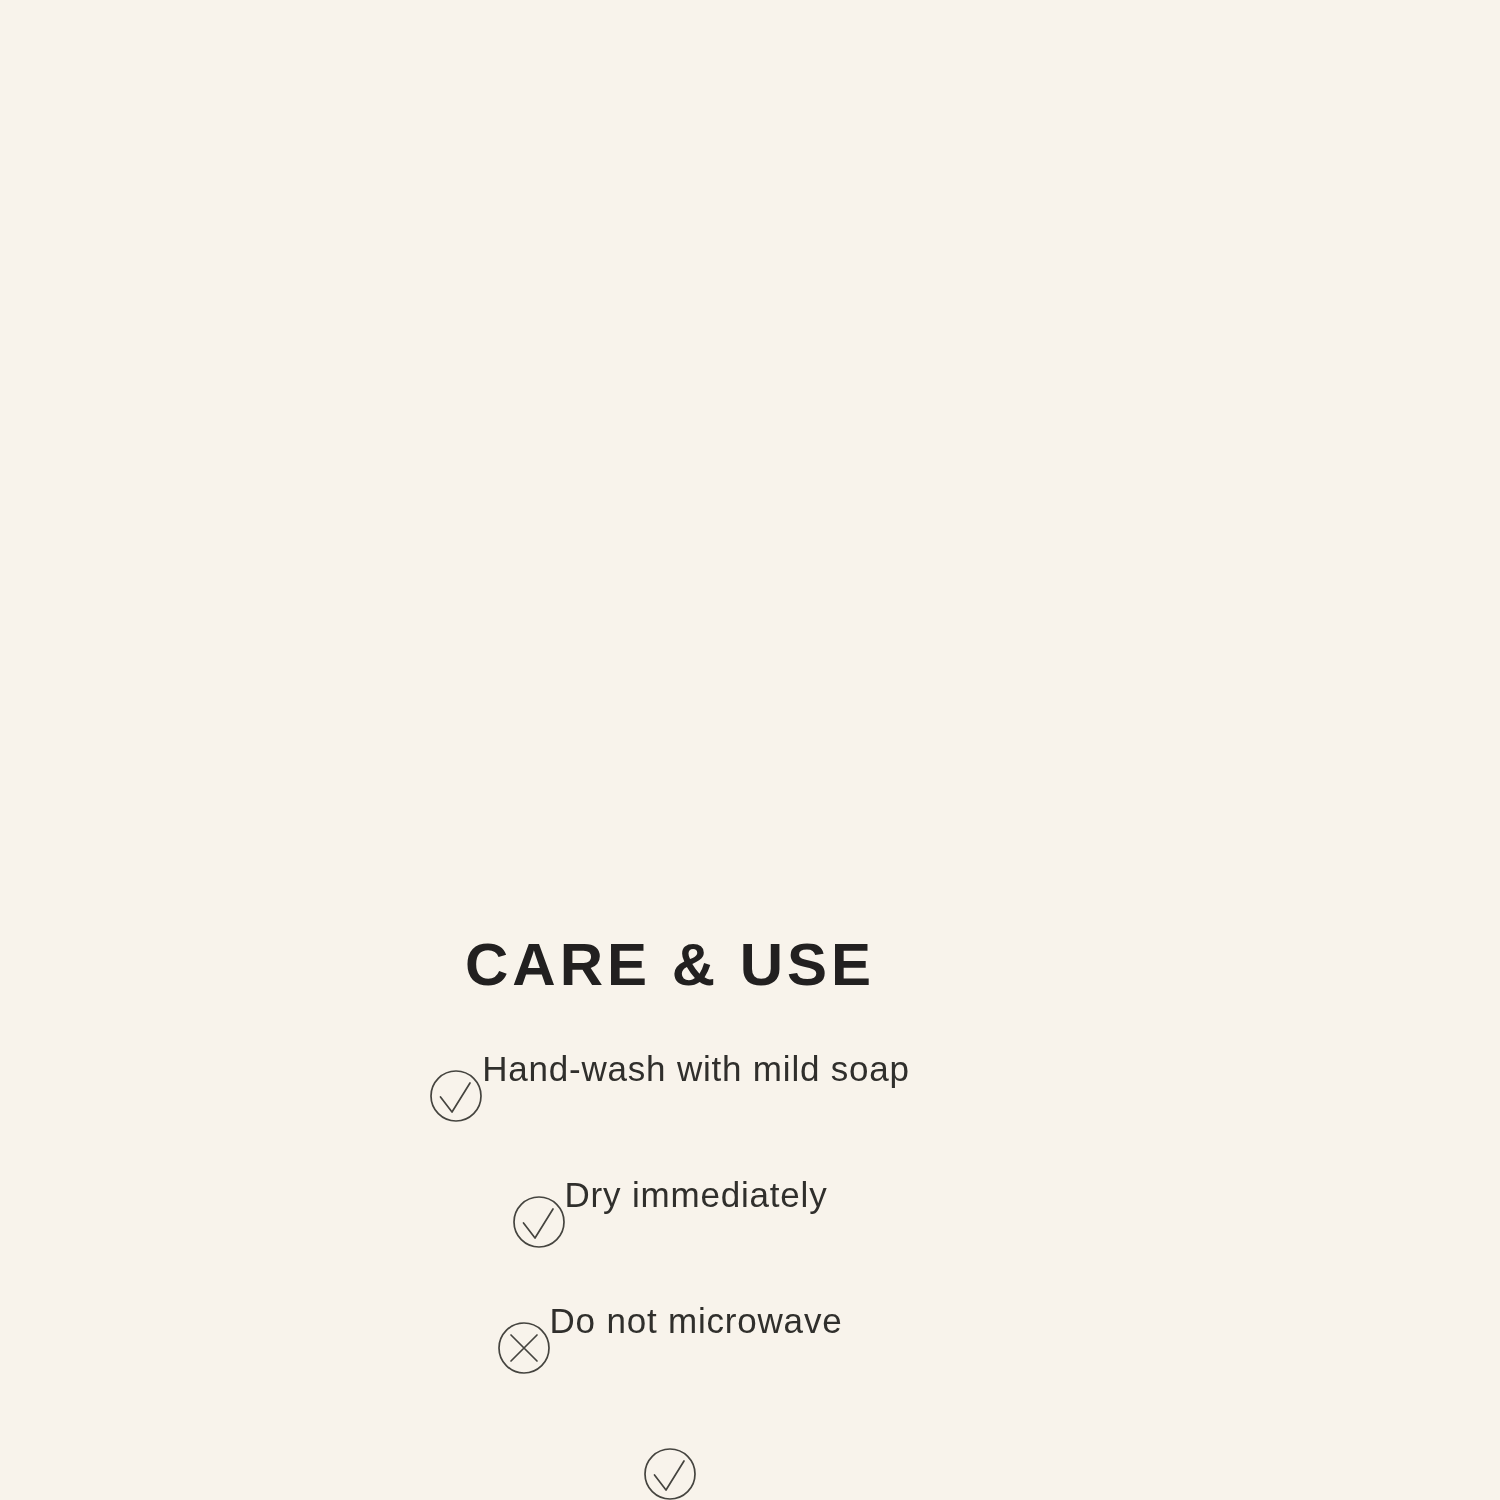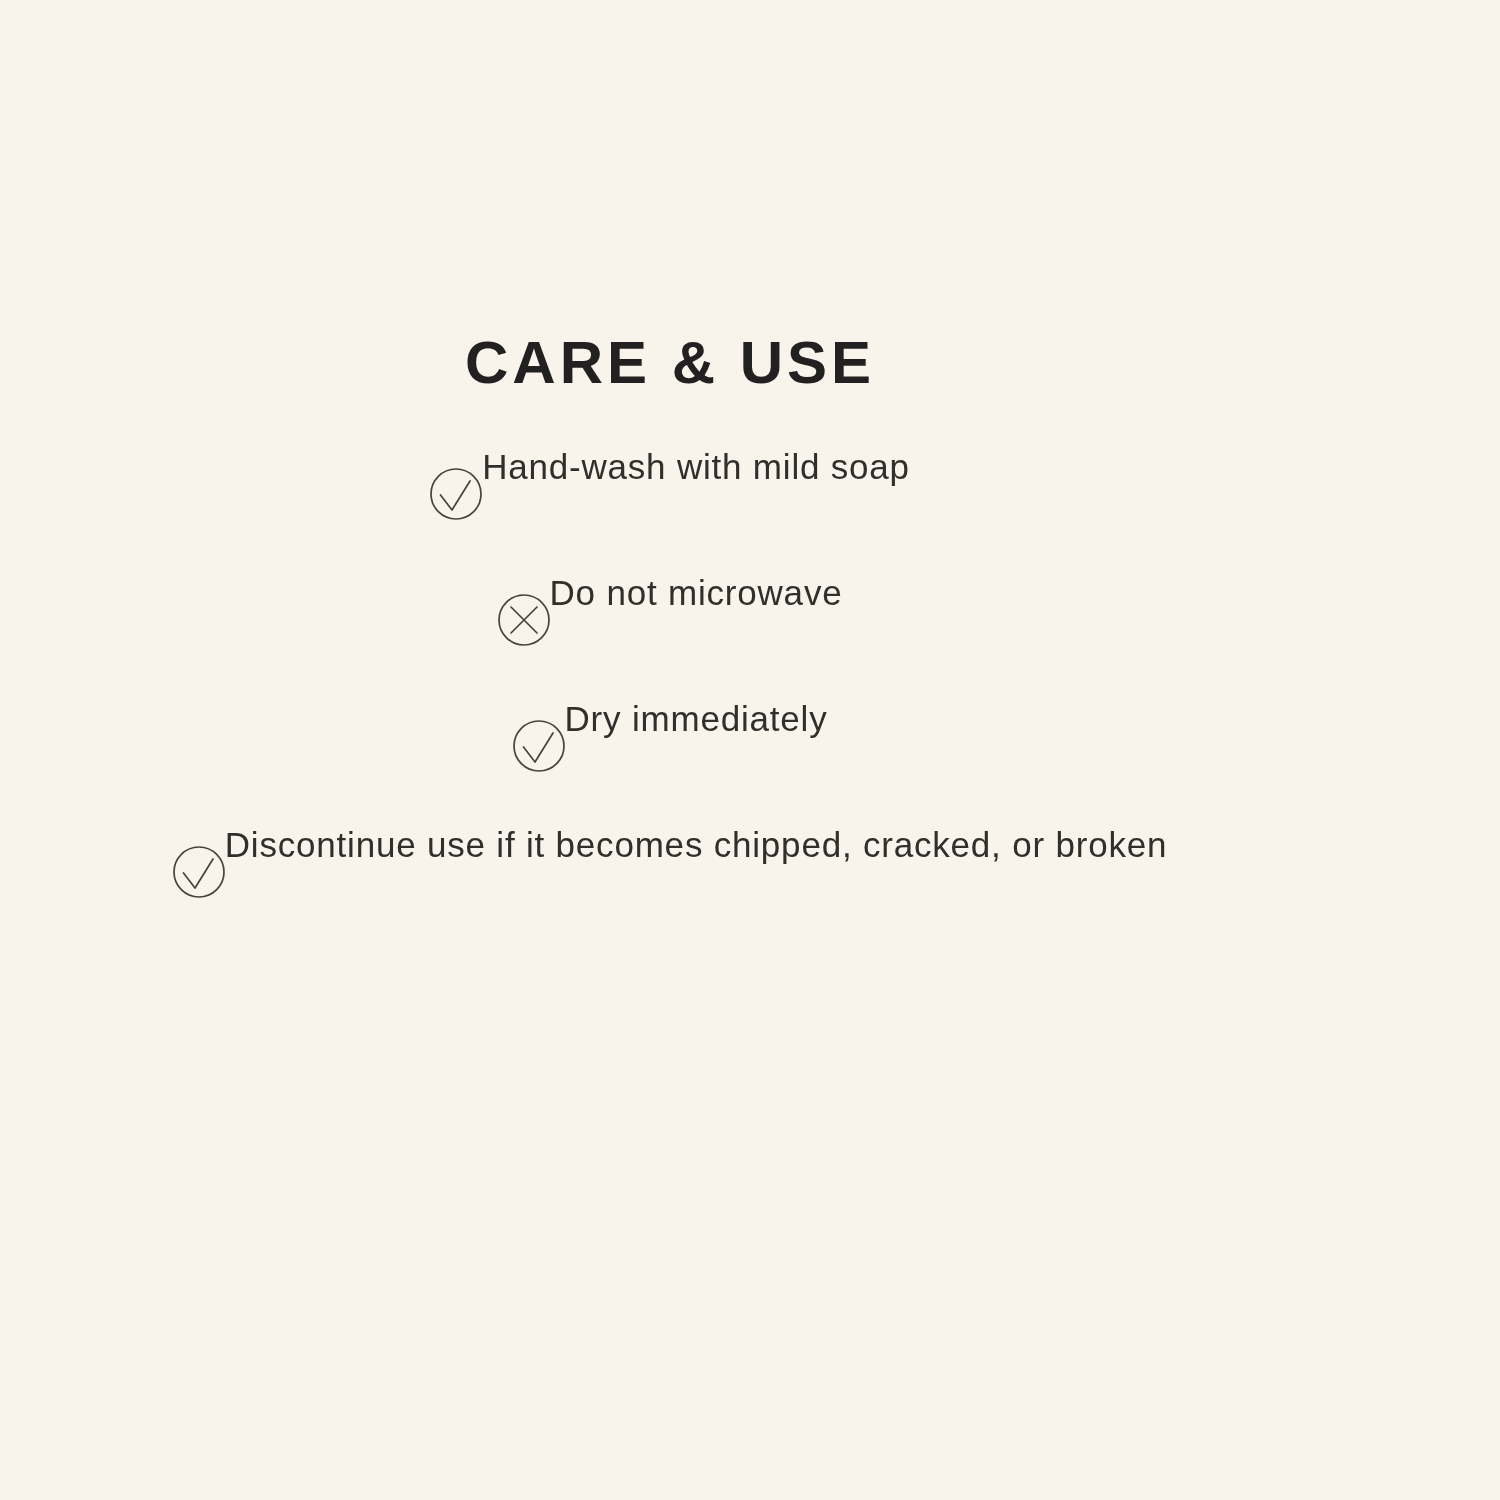--- a/index.html
+++ b/index.html
@@ -10,20 +10,21 @@
     font-family: "Liberation Sans", sans-serif;
     overflow: hidden;
   }
   .card {
     width: 1340px;
     height: 1500px;
     display: flex;
     flex-direction: column;
     align-items: center;
     background: #f8f3eb;
+    justify-content: flex-end;
   }
   .title {
     margin-top: 332px;
     font-size: 60px;
     line-height: 62px;
     font-weight: 700;
     letter-spacing: 4px;
     color: #222020;
     text-align: center;
     white-space: nowrap;
@@ -74,39 +75,38 @@
         <path class="stroke" d="M10.5 27 L22 42 L40 13" stroke-linecap="round" stroke-linejoin="round"></path>
       </svg>
     </span>
     <div class="label">Hand-wash with mild soap</div>
   </div>
 
   <div class="item">
     <span class="icon-wrap">
       <svg viewBox="0 0 52 52">
         <circle class="stroke" cx="26" cy="26" r="25"></circle>
+        <path class="stroke" d="M10.5 27 L22 42 L40 13" stroke-linecap="round" stroke-linejoin="round"></path>
+      </svg>
+    </span>
+    <div class="label">Dry immediately</div>
+  </div>
+
+  <div class="item">
+    <span class="icon-wrap">
+      <svg viewBox="0 0 52 52">
+        <circle class="stroke" cx="26" cy="26" r="25"></circle>
         <path class="stroke" d="M13 13 L39 39 M39 13 L13 39" stroke-linecap="round"></path>
       </svg>
     </span>
     <div class="label">Do not microwave</div>
   </div>
 
   <div class="item">
     <span class="icon-wrap">
       <svg viewBox="0 0 52 52">
         <circle class="stroke" cx="26" cy="26" r="25"></circle>
         <path class="stroke" d="M10.5 27 L22 42 L40 13" stroke-linecap="round" stroke-linejoin="round"></path>
       </svg>
     </span>
-    <div class="label">Dry immediately</div>
-  </div>
-
-  <div class="item">
-    <span class="icon-wrap">
-      <svg viewBox="0 0 52 52">
-        <circle class="stroke" cx="26" cy="26" r="25"></circle>
-        <path class="stroke" d="M10.5 27 L22 42 L40 13" stroke-linecap="round" stroke-linejoin="round"></path>
-      </svg>
-    </span>
-    <div class="label">Discontinue use if it becomes chipped, cracked, or broken</div>
   </div>
 
 </div>
 
 </body></html>

